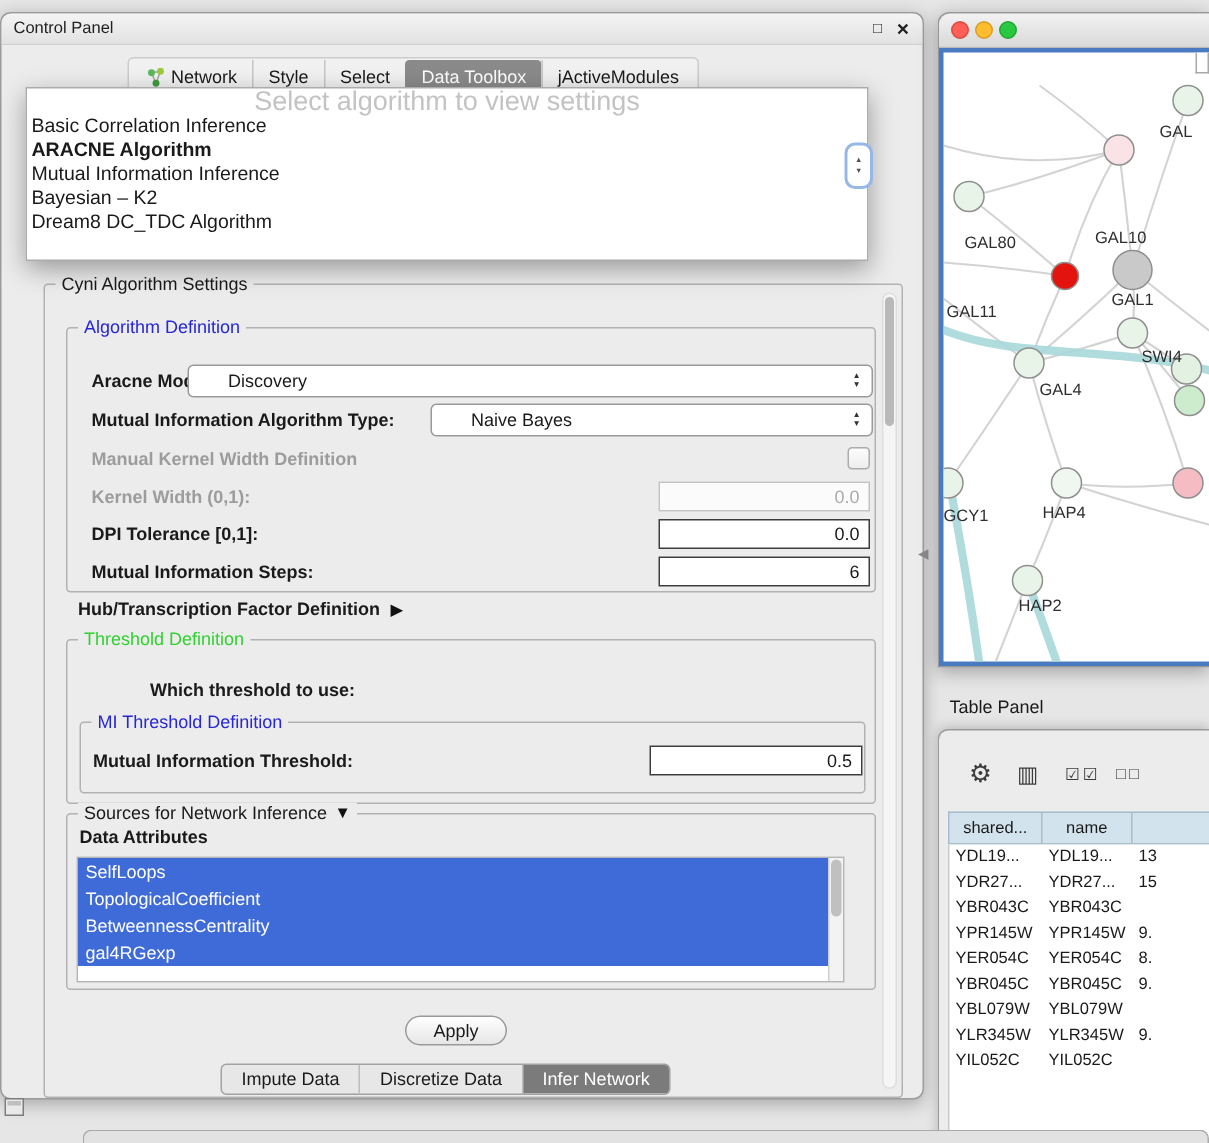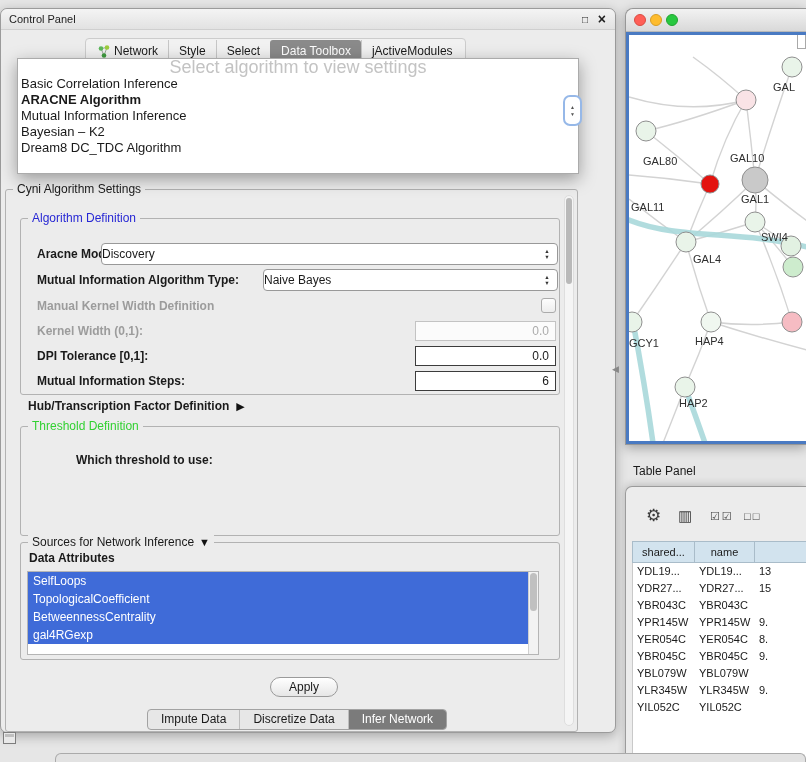--- a/index.html
+++ b/index.html
@@ -31,21 +31,21 @@
 
 .fieldset{position:absolute;border:1px solid #b2b2b2;border-radius:3px}
 .legend{position:absolute;top:-8px;left:7px;background:#ececec;padding:0 4px;font-size:12px;white-space:nowrap;display:flex;align-items:center;gap:5px}
 .legend.cblue{color:var(--section-blue)}
 .legend.cgreen{color:var(--section-green)}
 .lbl{position:absolute;font-size:12px;height:22px;line-height:22px;white-space:nowrap}
 .b{font-weight:bold}
 .dis{color:#9c9c9c}
 
 .combo{position:absolute;height:22px;background:#fff;border:1px solid #999;border-radius:4px;display:flex;align-items:center}
-.cval{flex:1;padding-left:0;font-size:12px;white-space:nowrap}
+.cval{flex:1;padding-left:26px;font-size:12px;white-space:nowrap}
 .arrows{width:16px;display:flex;flex-direction:column;align-items:center;justify-content:center;gap:1px;color:#333;margin-right:2px}
 .arrows i{font-style:normal;font-size:5.5px;line-height:5px}
 
 .field{position:absolute;height:20px;background:#fff;border:1px solid #a8a8a8;font-size:12px;display:flex;align-items:center;justify-content:flex-end;padding-right:6px}
 .field.dark{border:1.5px solid #3c3c3c}
 .field.disf{color:#ababab;border-color:#c3c3c3;background:#fbfbfb}
 .checkbox{position:absolute;width:15px;height:15px;border:1px solid #ababab;border-radius:3px;background:linear-gradient(#fdfdfd,#ededed)}
 
 .hubrow{position:absolute;display:flex;align-items:center;gap:7px;font-size:12px}
 .tri{font-size:11px;color:#111}
@@ -120,21 +120,21 @@
         <span class="tablabel">Select</span>
       </div>
       <div class="tab sel">
         <span class="tablabel">Data Toolbox</span>
       </div>
       <div class="tab">
         <span class="tablabel">jActiveModules</span>
       </div>
     </div>
 
-  <div class="fieldset" style="left:4px;top:180px;width:573px;height:543px">
+  <div class="fieldset" style="left:28px;top:180px;width:573px;height:543px">
     <span class="legend">Cyni Algorithm Settings</span>
 
     <div class="fieldset" style="left:14px;top:28px;width:540px;height:177px">
       <span class="legend cblue">Algorithm Definition</span>
 
       <span class="lbl b" style="left:16px;top:24px">Aracne Mode:</span>
       <div class="combo" style="left:80px;top:24px;width:457px">
         <span class="cval">Discovery</span>
         <span class="arrows">
             <i>▲</i>
@@ -167,20 +167,25 @@
     <div class="hubrow" style="left:22px;top:209px">
       <span class="b">Hub/Transcription Factor Definition</span>
       <span class="tri">▶</span>
     </div>
 
     <div class="fieldset" style="left:14px;top:236px;width:540px;height:110px">
       <span class="legend cgreen">Threshold Definition</span>
 
       <span class="lbl b" style="left:55px;top:22px">Which threshold to use:</span>
 
+      <div class="fieldset" style="left:8px;top:54px;width:524px;height:48px">
+        <span class="legend cblue">MI Threshold Definition</span>
+        <span class="lbl b" style="left:8px;top:14px">Mutual Information Threshold:</span>
+        <div class="field dark" style="left:379px;top:15px;width:142px">0.5</div>
+      </div>
     </div>
 
     <div class="fieldset" style="left:14px;top:352px;width:540px;height:118px">
       <span class="legend">
         <span>Sources for Network Inference</span>
         <span class="tri">▼</span>
       </span>
       <span class="lbl b" style="left:8px;top:4px">Data Attributes</span>
       <div class="attrlist" style="left:6px;top:28px;width:512px;height:84px">
         <div id="attr-items">

